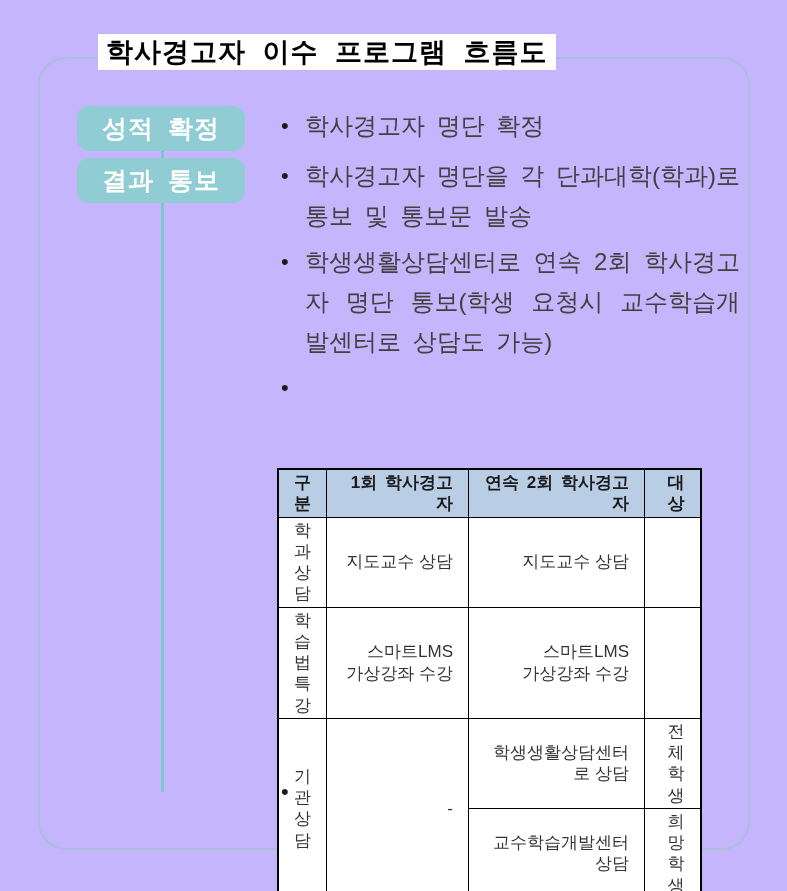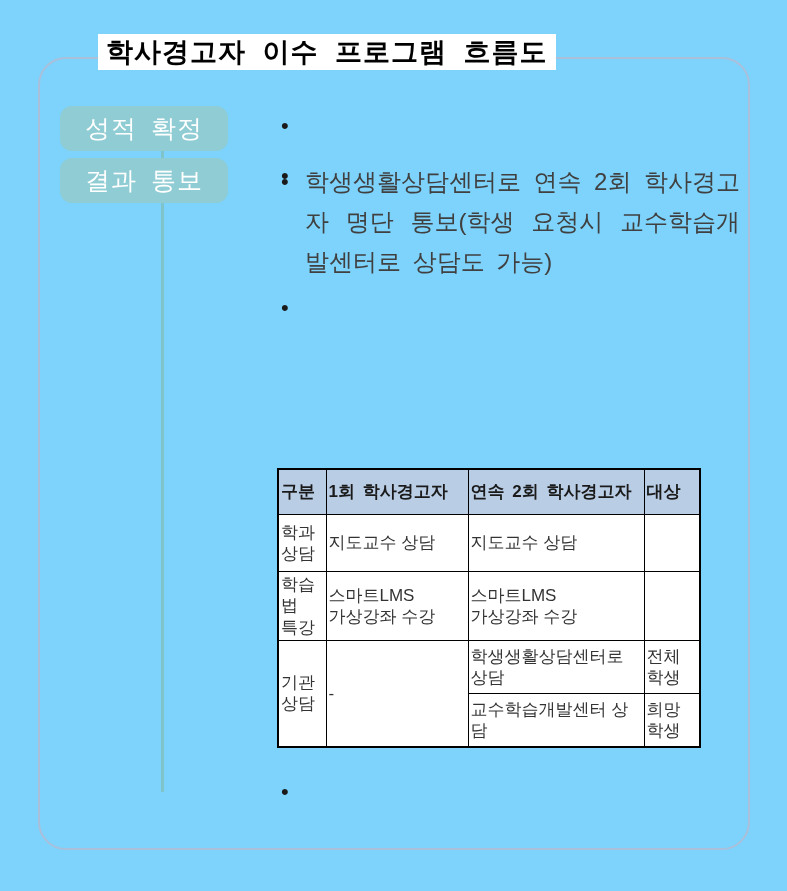--- a/index.html
+++ b/index.html
@@ -1,19 +1,19 @@
 <!DOCTYPE html>
 <html><head>
 <meta charset="utf-8">
 <style>
   html,body { margin:0; padding:0; background:#ffffff; }
   .canvas {
     position: relative;
     width: 787px; height: 891px;
-    background: #7dd3fc;
+    background: #c4b5fd;
     font-family: "Liberation Sans", sans-serif;
     overflow: hidden;
   }
   
   .frame {
     position: absolute;
     left: 38px; top: 57px;
     width: 708px; height: 789px;
     border: 2px solid #aabfda;
     border-radius: 28px;
@@ -37,27 +37,27 @@
   .connector {
     position: absolute;
     left: 161px; top: 128px;
     width: 3px; height: 664px;
     background: #7fc4cb;
     z-index: 1;
   }
   
   .flow-box {
     position: absolute;
-    left: 60px;
+    left: 77px;
     width: 168px; height: 45px;
     background: #8fccd3;
     border-radius: 12px;
     color: #ffffff;
     font-size: 25px;
-    font-weight: normal;
+    font-weight: bold;
     letter-spacing: 1px;
     word-spacing: 6px;
     display: flex;
     align-items: center;
     justify-content: center;
     z-index: 2;
     white-space: nowrap;
     text-align: center;
   }
   .box-grade    { top: 106px; }
@@ -99,27 +99,27 @@
   .counsel-table {
     position: absolute;
     left: 277px; top: 468px;
     border-collapse: collapse;
     z-index: 2;
     table-layout: fixed;
     background: #ffffff;
   }
   .counsel-table th, .counsel-table td {
     border: 1.5px solid #000000;
-    text-align: left;
+    text-align: right;
     vertical-align: middle;
     font-size: 17px;
     color: #333333;
     white-space: pre-line;
     line-height: 1.25;
-    padding: 2px 2px;
+    padding: 2px 15px;
   }
   .counsel-table { border: 2px solid #000000; }
   .counsel-table th {
     background: #b9cde5;
     color: #1a1a1a;
     font-weight: bold;
     height: 40px;
     word-spacing: 3px;
   }
   .col-cat   { width: 48px; }
@@ -146,26 +146,28 @@
   <div class="flow-box box-grade">
     <span>성적 확정</span>
   </div>
   <div class="flow-box box-notify">
     <span>결과 통보</span>
   </div>
 
   <div class="bullets bul-grade">
     <div class="bullet">
       <span class="dot">•</span>
+      <span>학사경고자 명단 확정</span>
     </div>
   </div>
 
   <div class="bullets bul-notify">
     <div class="bullet">
       <span class="dot">•</span>
+      <span>학사경고자 명단을 각 단과대학(학과)로 통보 및 통보문 발송</span>
     </div>
     <div class="bullet">
       <span class="dot">•</span>
       <span>학생생활상담센터로 연속 2회 학사경고자 명단 통보(학생 요청시 교수학습개발센터로 상담도 가능)</span>
     </div>
     <div class="bullet">
       <span class="dot">•</span>
     </div>
   </div>
 

